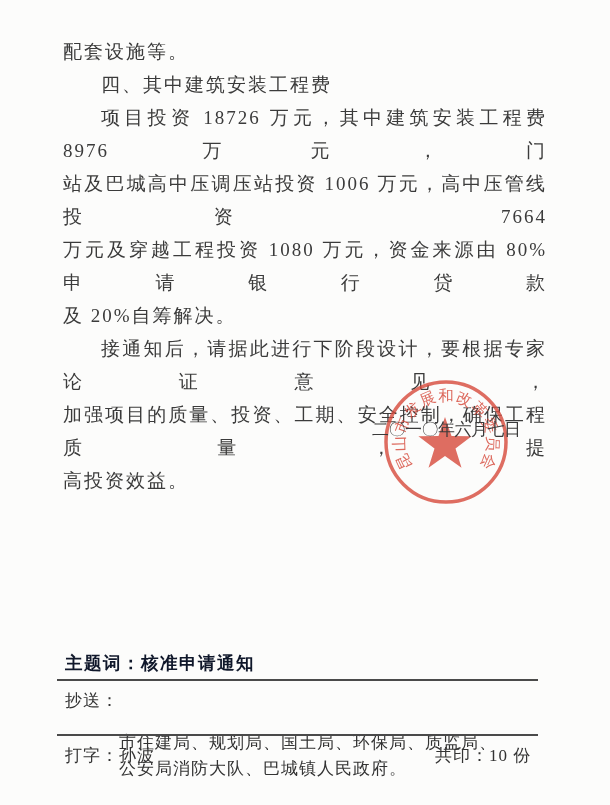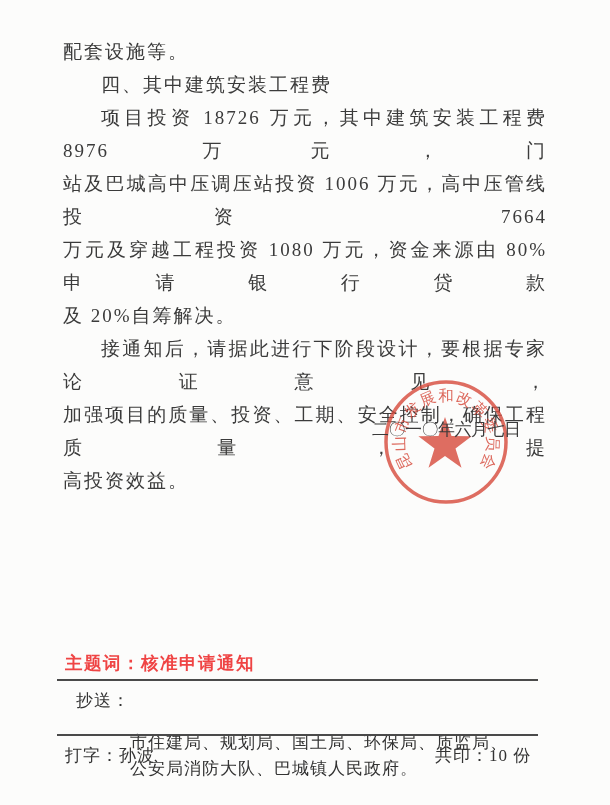--- a/index.html
+++ b/index.html
@@ -50,32 +50,32 @@
     color:#3a3a3a;white-space:nowrap;
   }
   
   .footer-divider{
     position:absolute;left:57px;width:481px;height:2px;
     background:#4a4a4a;
   }
   .subject-row{
     position:absolute;left:65px;top:651px;
     display:flex;align-items:baseline;
-    font-size:17.5px;font-weight:bold;color:#ef4444;
+    font-size:17.5px;font-weight:bold;color:#0f172a;
     letter-spacing:1.5px;
   }
   .subject-row .term{}
   .subject-row .term:first-of-type{margin-left:6px;}
   .cc-row{
     position:absolute;left:65px;top:688px;
     display:flex;align-items:flex-start;
     font-size:17px;color:#333;letter-spacing:1px;
     line-height:26px;
   }
-  .cc-label{flex:0 0 auto;margin-left:11px;}
+  .cc-label{flex:0 0 auto;}
   .cc-lines{flex:0 0 auto;margin-top:42px;}
   .cc-lines div{white-space:nowrap;}
   .bottom-row{
     position:absolute;left:0;top:744px;width:506px;height:22px;
     font-size:17px;color:#333;letter-spacing:1px;
   }
   .bottom-row .field{position:absolute;white-space:nowrap;}
   .field-typist{left:65px;}
   .field-proof{left:250px;}
   .field-copies{left:435px;}

